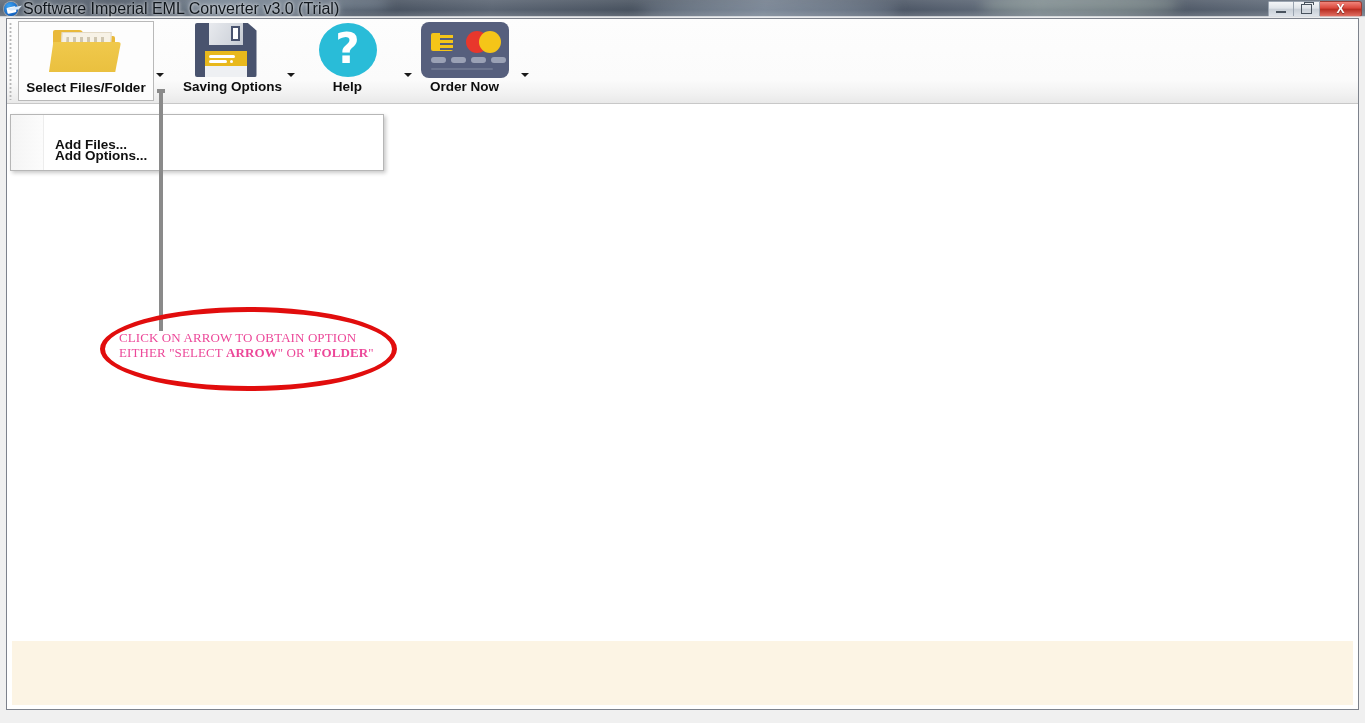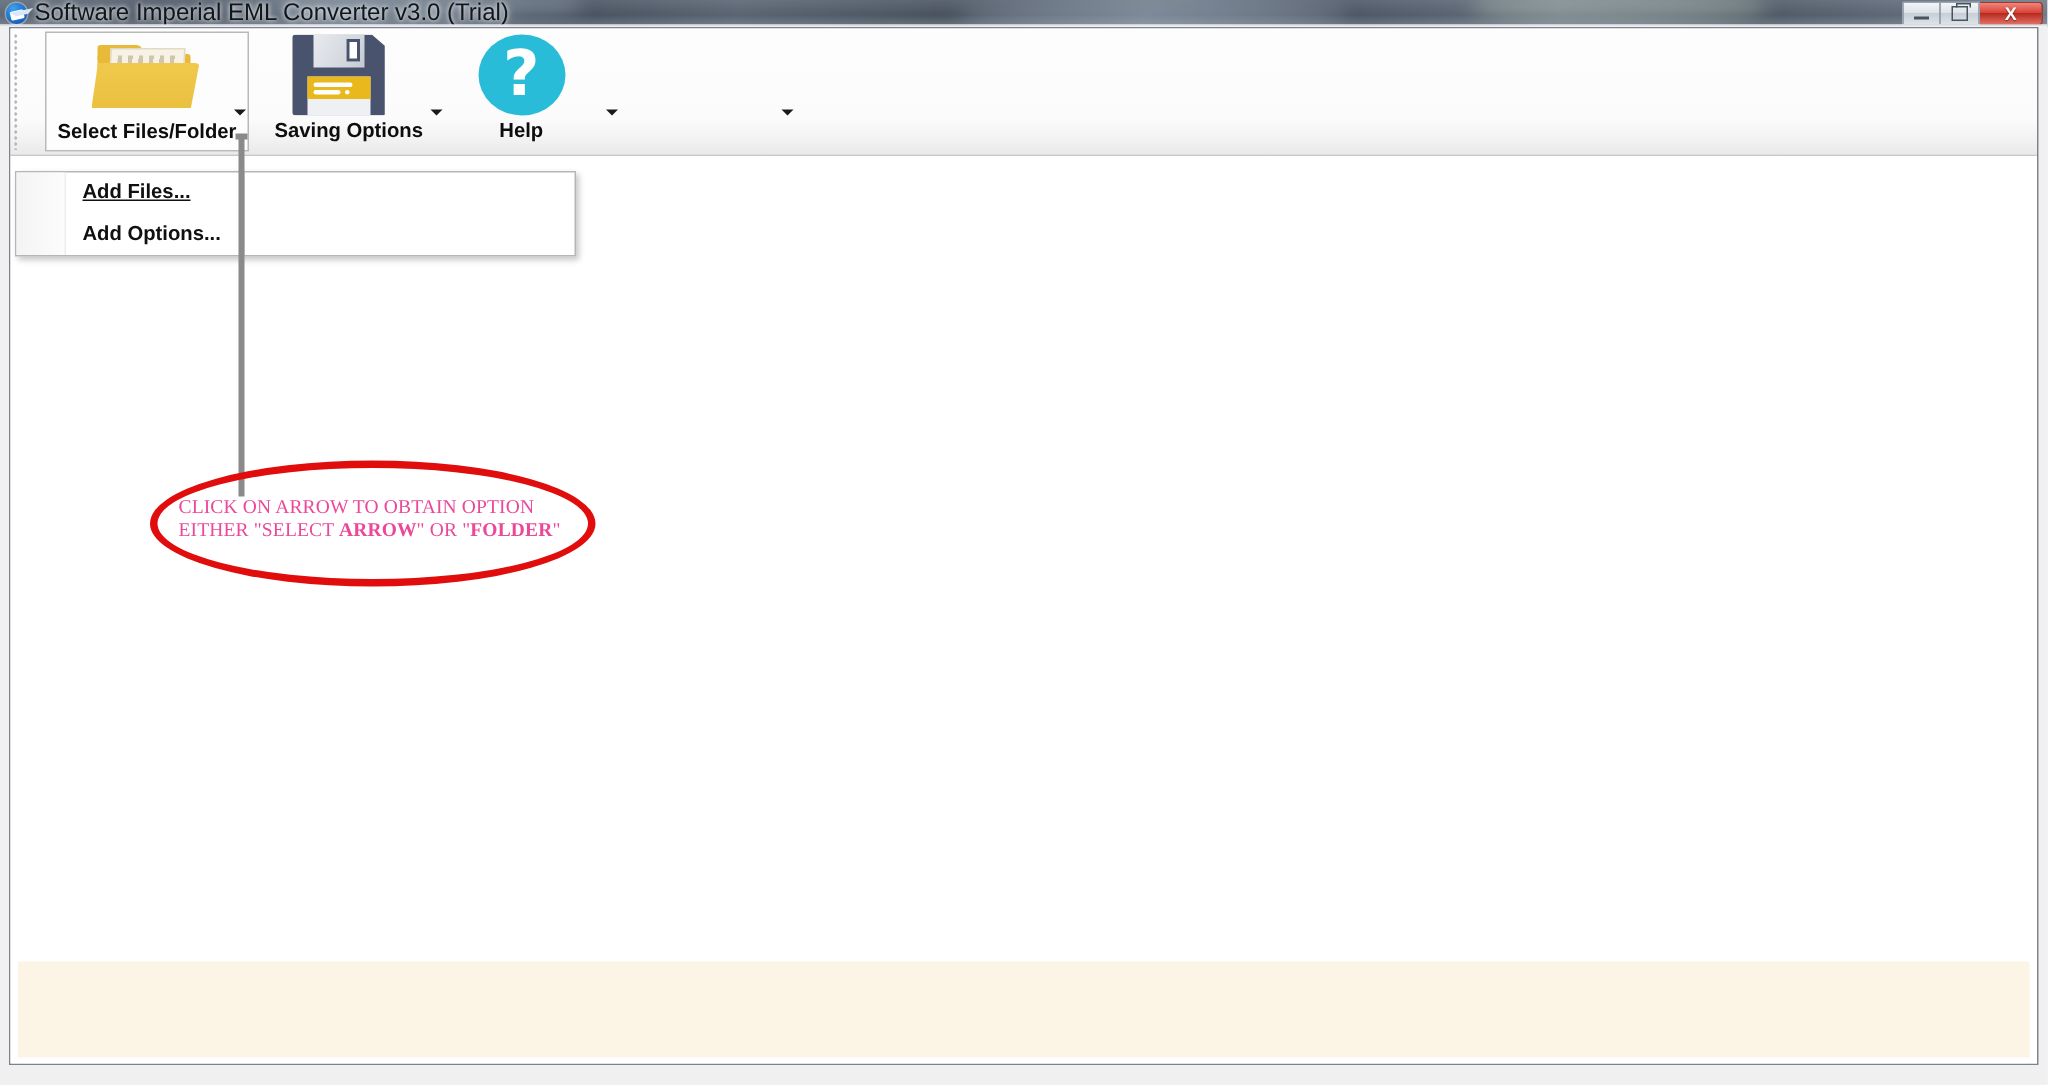--- a/index.html
+++ b/index.html
@@ -161,21 +161,20 @@
     top: 2px;
     height: 80px;
     display: flex;
     flex-direction: column;
     align-items: center;
     box-sizing: border-box;
   }
   .tool.active {
     border: 1px solid #b9b9b9;
     background: #fdfdfd;
-    margin-left: 12px;
   }
   .tool-icon-wrap {
     width: 100%;
     height: 58px;
     display: flex;
     align-items: center;
     justify-content: center;
   }
   .tool-label {
     font-size: 13.5px;
@@ -327,21 +326,21 @@
     position: absolute;
     left: 44px;
     height: 22px;
     line-height: 22px;
     font-size: 13.5px;
     font-weight: bold;
     color: #101010;
     white-space: nowrap;
     cursor: default;
   }
-  .menu-item.i0 { top: 2px; text-decoration: underline; }
+  .menu-item.i0 { top: 19px; }
   .menu-item.i1 { top: 30px; }
 
   
   .pointer-line {
     position: absolute;
     left: 152px;
     top: 72px;
     width: 4px;
     height: 240px;
     background: #8a8a8a;
@@ -468,20 +467,39 @@
       <div class="tool" style="left:294px; width:93px;">
         <div class="tool-icon-wrap">
           <div class="ic-help">
               <span>?</span>
             </div>
         </div>
         <div class="tool-label">Help</div>
       </div>
       <div class="tool-arrow" style="left:397px;"></div>
 
+      <div class="tool" style="left:411px; width:93px;">
+        <div class="tool-icon-wrap">
+          <div class="ic-card">
+            <div class="chip">
+                <i></i>
+              </div>
+            <div class="c1"></div>
+            <div class="c2"></div>
+            <div class="dots">
+                <b></b>
+                <b></b>
+                <b></b>
+                <b></b>
+              </div>
+            <div class="bar"></div>
+          </div>
+        </div>
+        <div class="tool-label">Order Now</div>
+      </div>
       <div class="tool-arrow" style="left:514px;"></div>
     </div>
 
     <div class="menu">
       <div class="menu-gutter"></div>
       <div class="menu-col"></div>
       <div class="menu-item i0">Add Files...</div>
       <div class="menu-item i1">Add Options...</div>
     </div>
 

